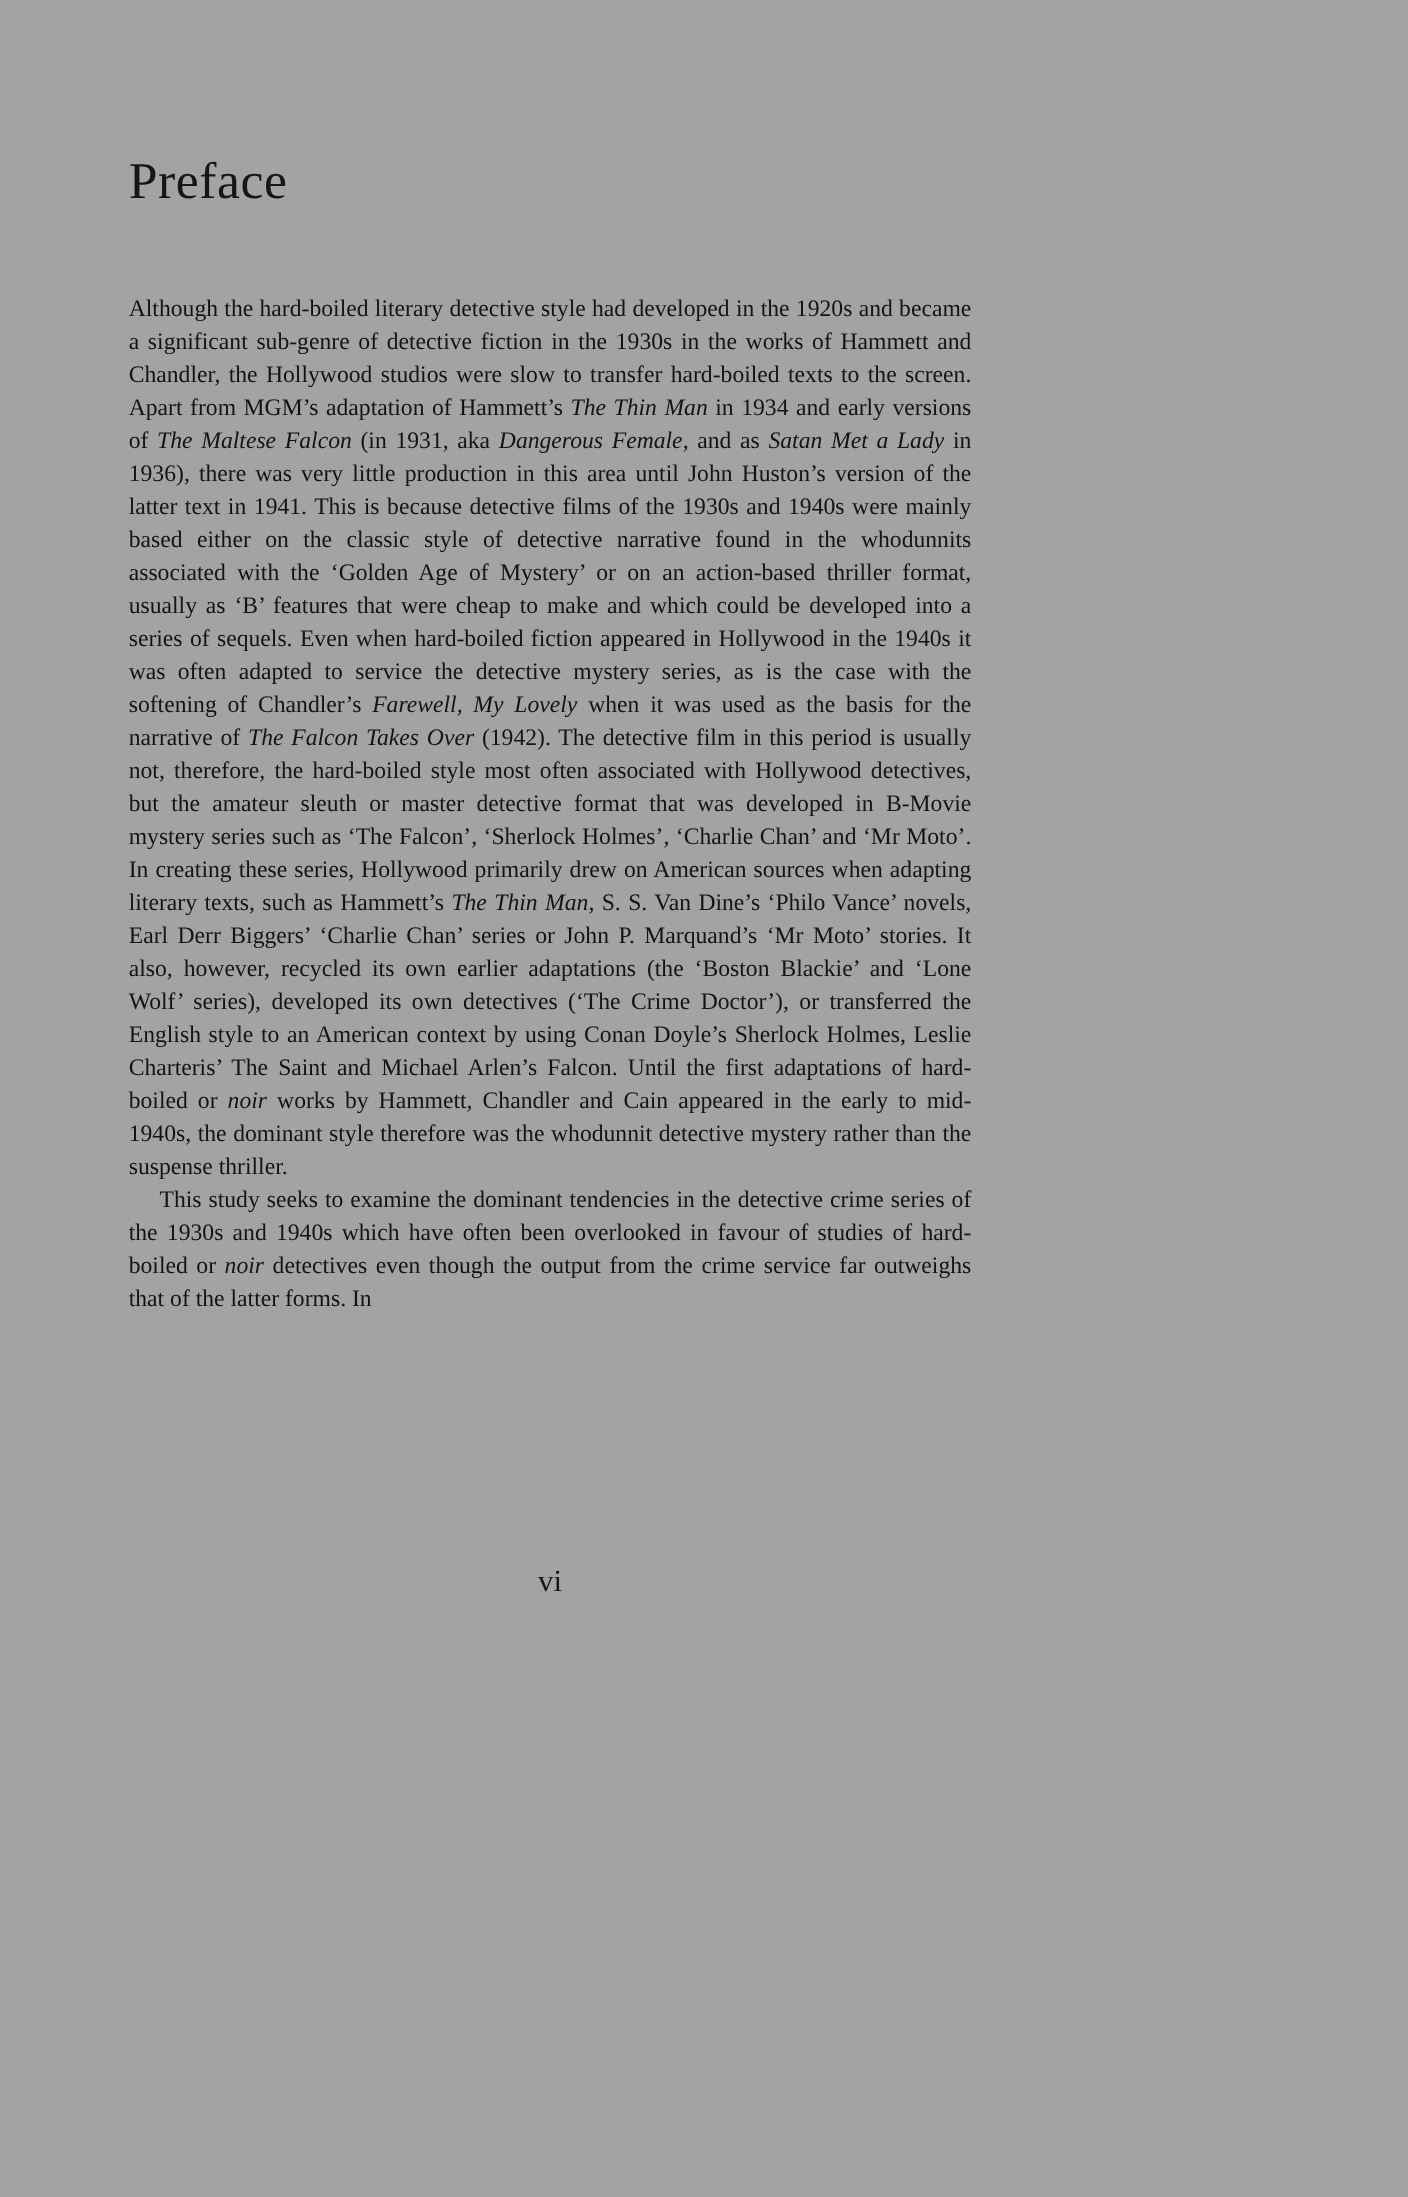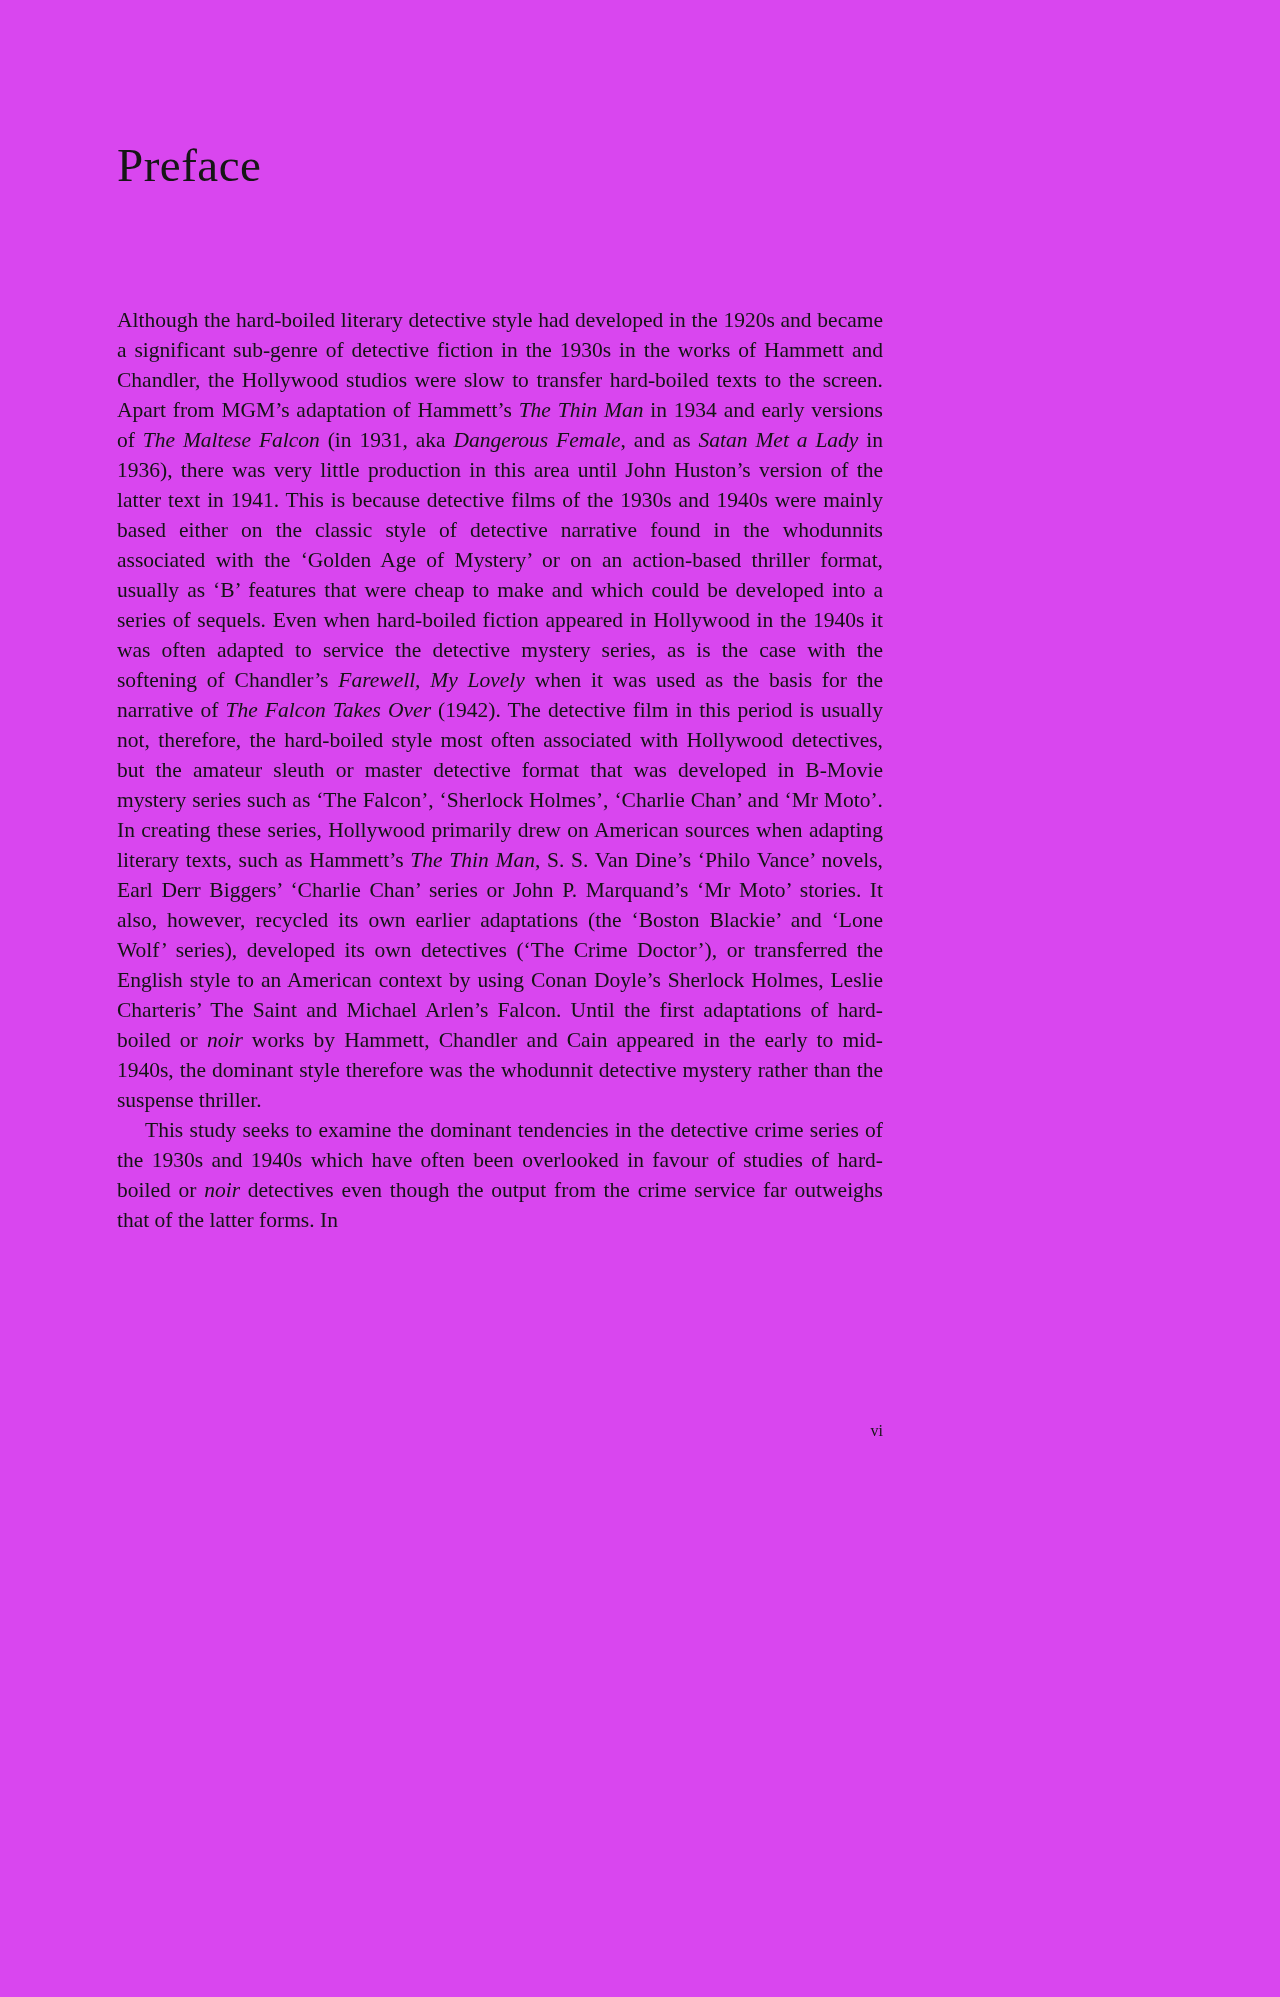--- a/index.html
+++ b/index.html
@@ -4,41 +4,41 @@
 <style>
   html, body {
     margin: 0;
     padding: 0;
     background: #ffffff;
   }
   .page {
     position: relative;
     width: 1280px;
     height: 1997px;
-    background: #d946ef;
+    background: #a3a3a3;
     overflow: hidden;
     font-family: "Liberation Serif", "DejaVu Serif", serif;
     color: #141414;
   }
   .content {
     position: absolute;
     left: 117px;
     top: 138px;
     width: 766px;
   }
   .title {
     font-size: 47px;
     font-weight: 400;
     line-height: 1.15;
     letter-spacing: 0.5px;
     margin: 0;
     color: #161616;
   }
   .body-text {
-    margin-top: 113px;
+    margin-top: 73px;
     font-size: 21.5px;
     line-height: 30px;
     text-align: justify;
     hyphens: auto;
     -webkit-hyphens: auto;
   }
   .body-text p {
     margin: 0;
     padding: 0;
   }
@@ -46,22 +46,22 @@
     text-indent: 28px;
   }
   .body-text em {
     font-style: italic;
   }
   .page-number {
     position: absolute;
     left: 117px;
     top: 1422px;
     width: 766px;
-    text-align: right;
-    font-size: 16px;
+    text-align: center;
+    font-size: 28px;
     color: #161616;
   }
 </style>
 </head>
 <body>
 
 <div class="page">
   <div class="content">
     <h1 class="title">Preface</h1>
     <div class="body-text">

